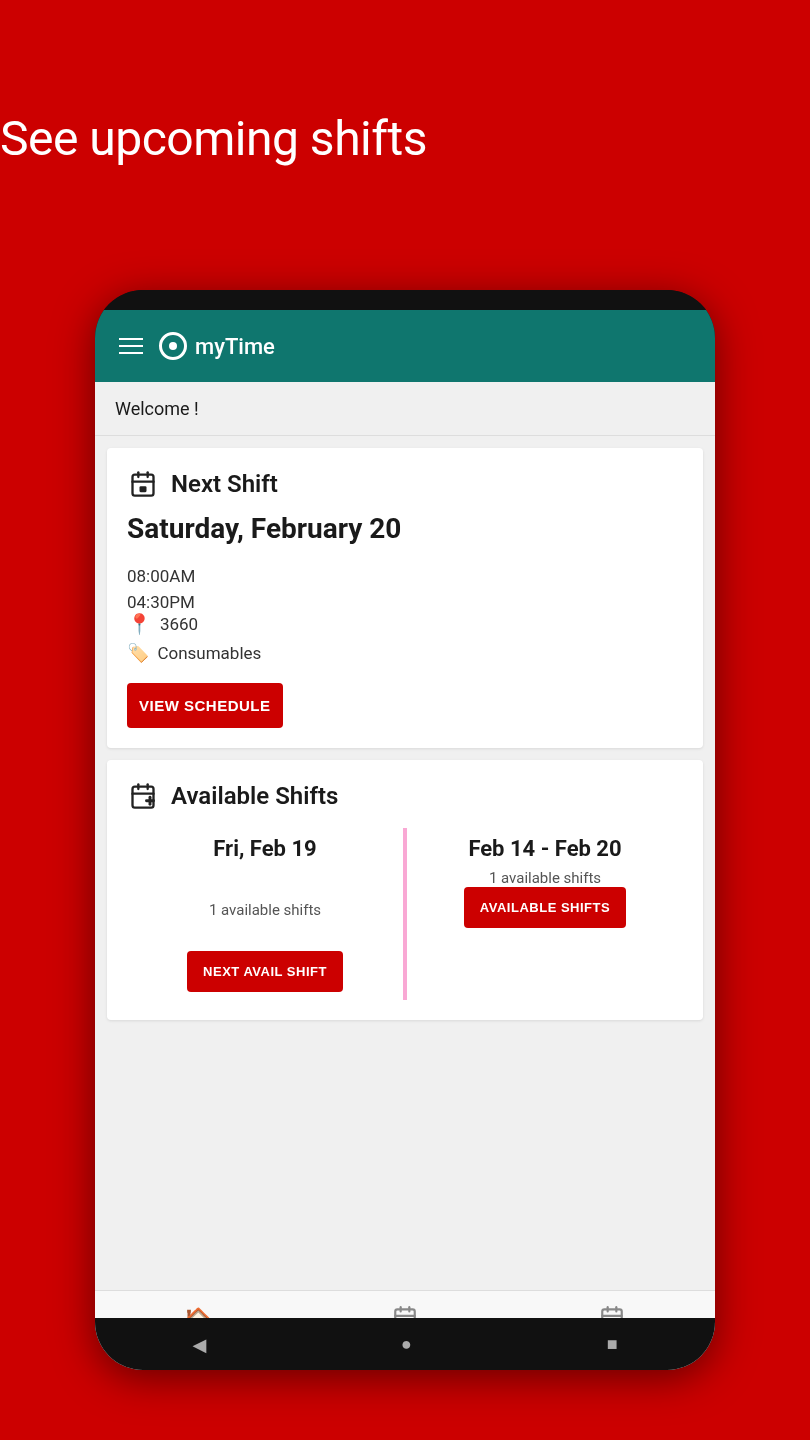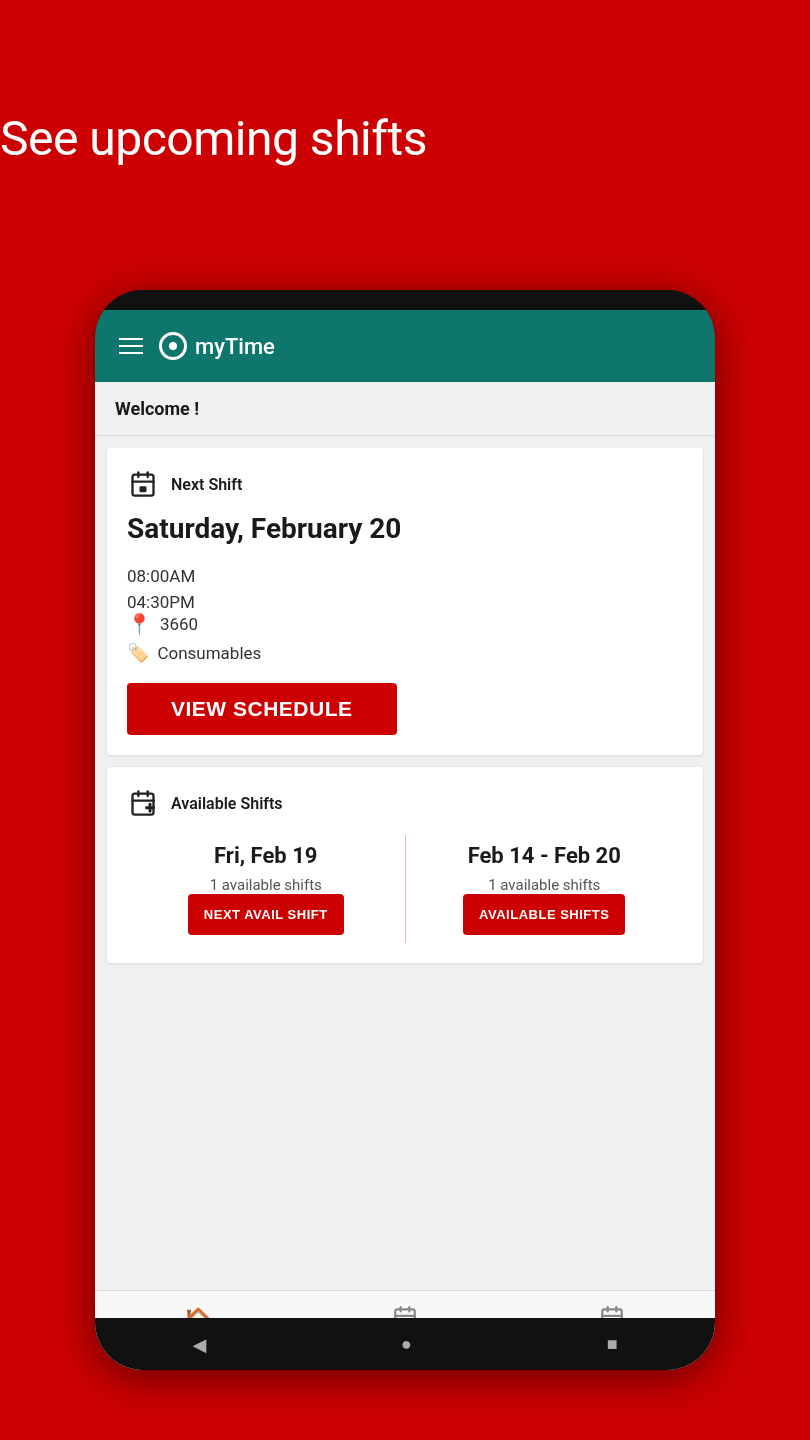--- a/index.html
+++ b/index.html
@@ -106,21 +106,21 @@
     }
 
     
     .welcome-bar {
       background: #f0f0f0;
       padding: 16px 20px;
       border-bottom: 1px solid #ddd;
     }
     .welcome-text {
       font-size: 18px;
-      font-weight: 700;
+      font-weight: 400;
       color: #1a1a1a;
     }
 
     
     .card {
       background: #ffffff;
       margin: 12px 12px;
       border-radius: 4px;
       padding: 20px;
       box-shadow: 0 1px 3px rgba(0,0,0,0.1);
@@ -140,21 +140,21 @@
       align-items: center;
       justify-content: center;
     }
 
     .calendar-icon svg {
       width: 28px;
       height: 28px;
     }
 
     .card-title {
-      font-size: 16px;
+      font-size: 24px;
       font-weight: 600;
       color: #1a1a1a;
     }
 
     .shift-date {
       font-size: 28px;
       font-weight: 700;
       color: #1a1a1a;
       margin-bottom: 21px;
     }
@@ -200,22 +200,22 @@
 
     .tag-icon {
       color: #cc0000;
       font-size: 18px;
     }
 
     .view-schedule-btn {
       background: #cc0000;
       color: #ffffff;
       border: none;
-      padding: 14px 44px;
-      font-size: 21px;
+      padding: 14px 12px;
+      font-size: 15px;
       font-weight: 700;
       letter-spacing: 0.5px;
       border-radius: 4px;
       cursor: pointer;
       text-transform: uppercase;
     }
 
     
     .avail-shifts-grid {
       display: flex;
@@ -224,21 +224,22 @@
 
     .avail-col {
       flex: 1;
       display: flex;
       flex-direction: column;
       align-items: center;
       padding: 8px 4px;
     }
 
     .avail-col:first-child {
-      border-right: 1px solid #f9a8d4;
+      border-right: 4px solid #f9a8d4;
+      gap: 32px;
     }
 
     .avail-date {
       font-size: 22px;
       font-weight: 700;
       color: #1a1a1a;
       margin-bottom: 8px;
       text-align: center;
     }
 

